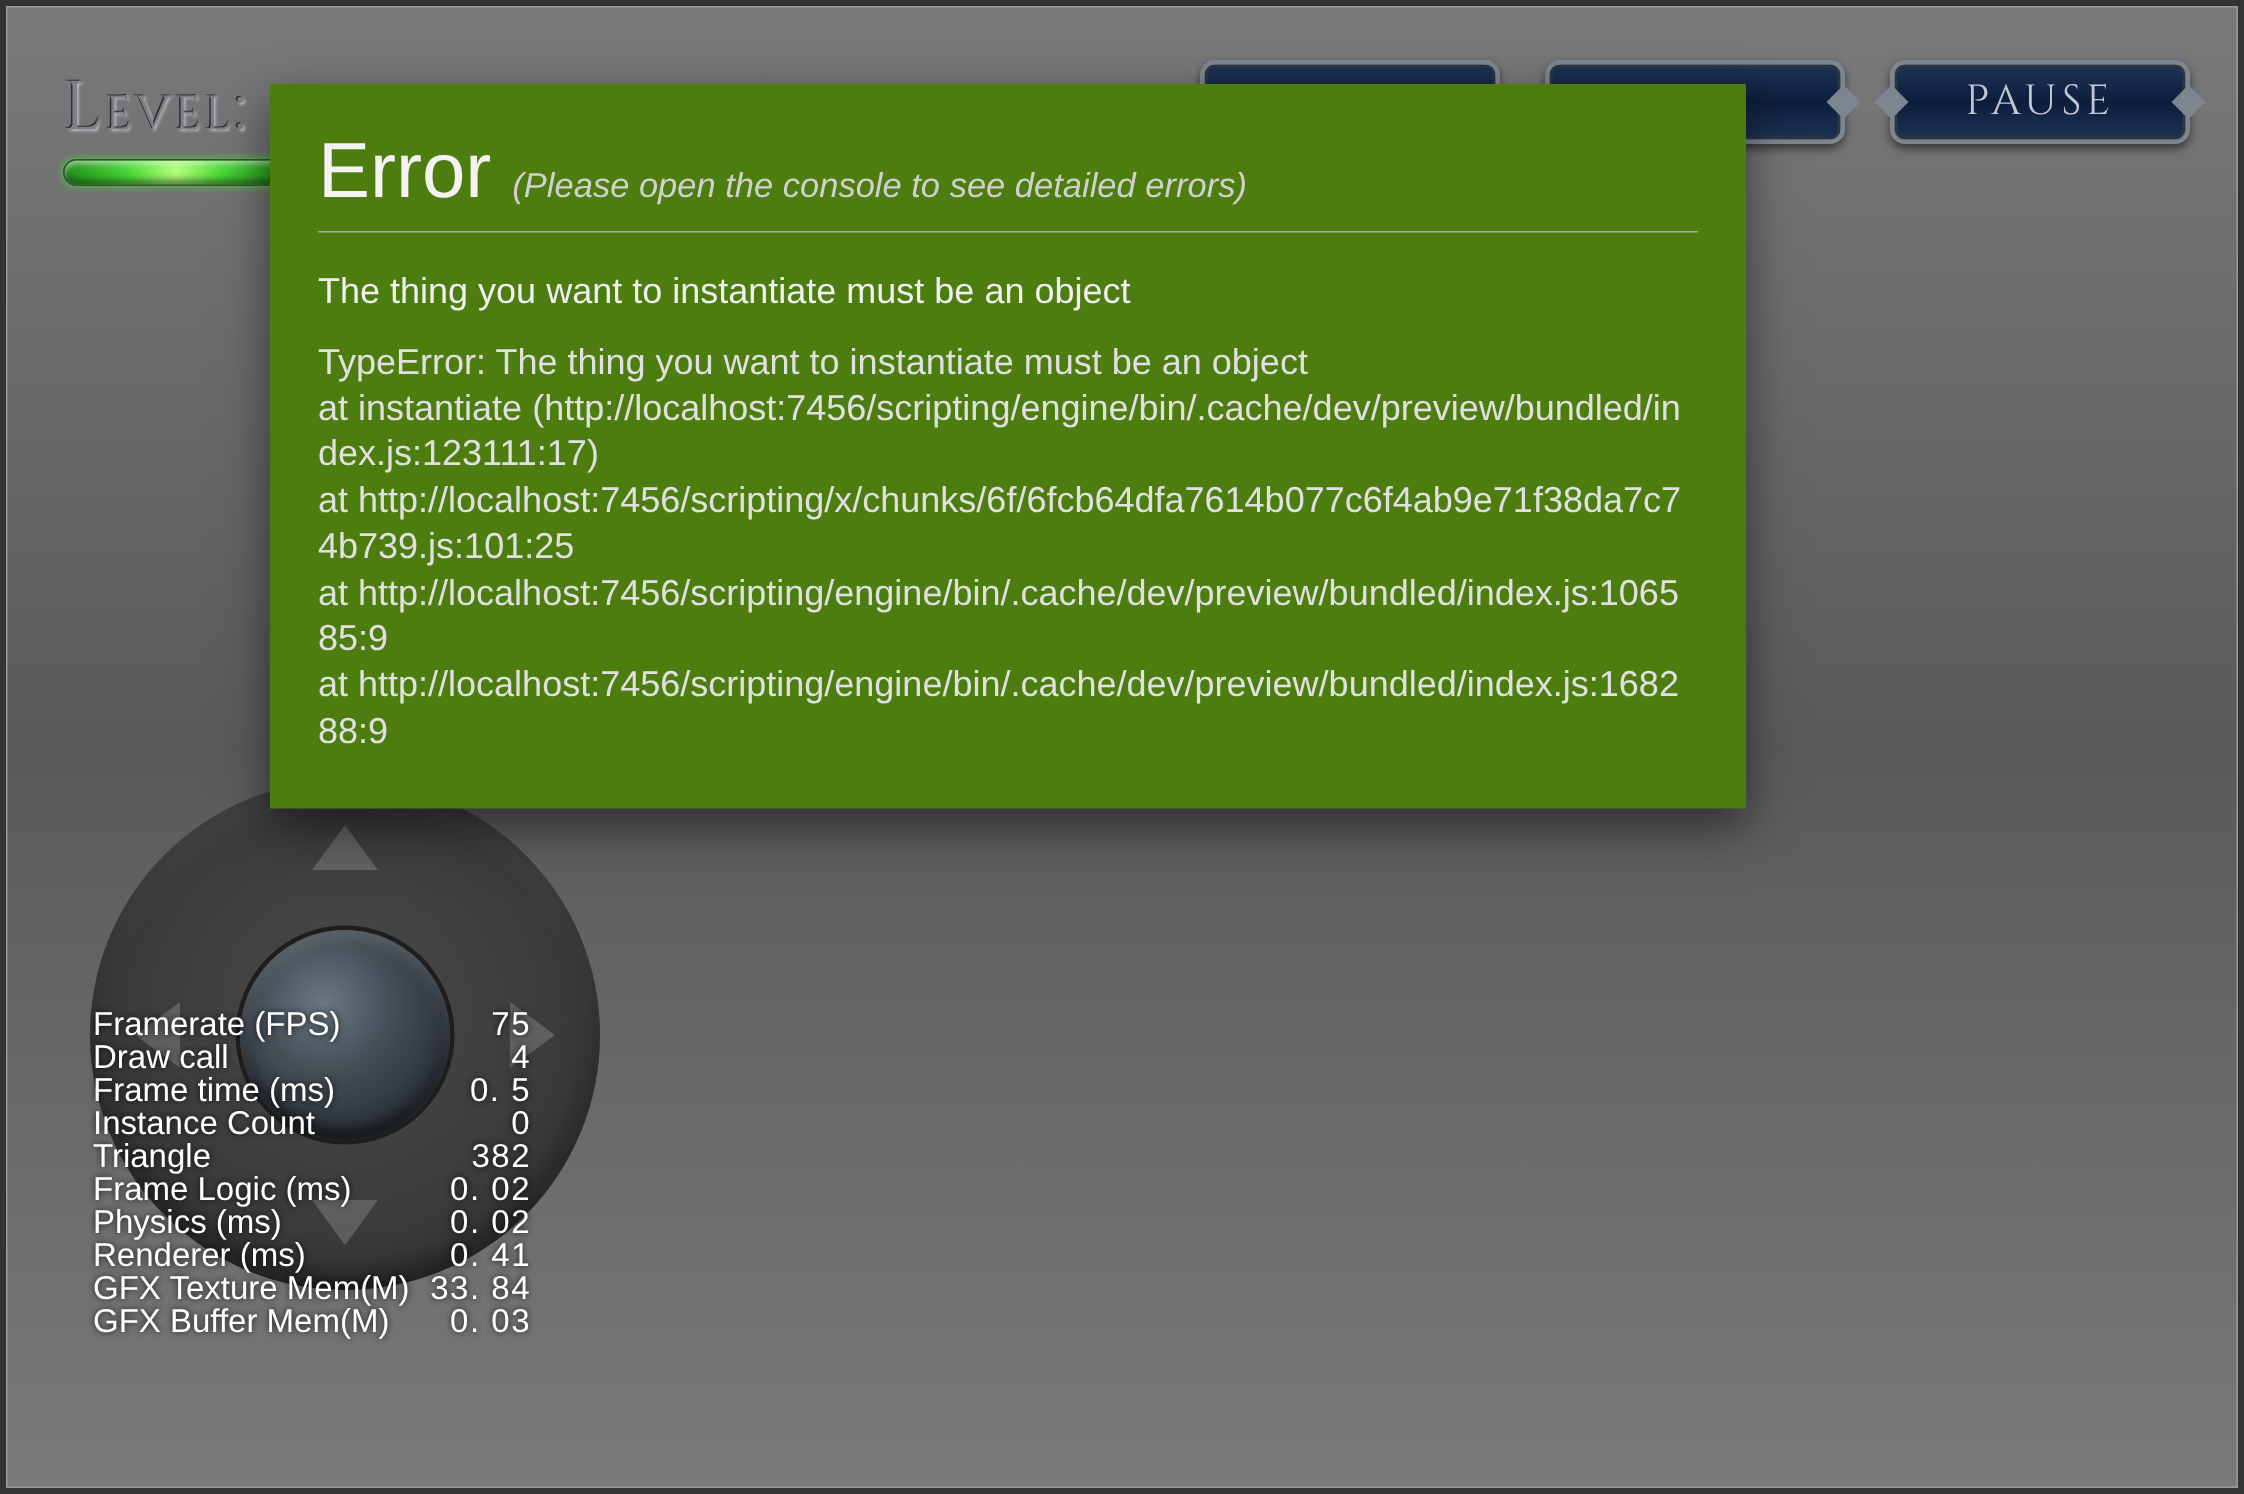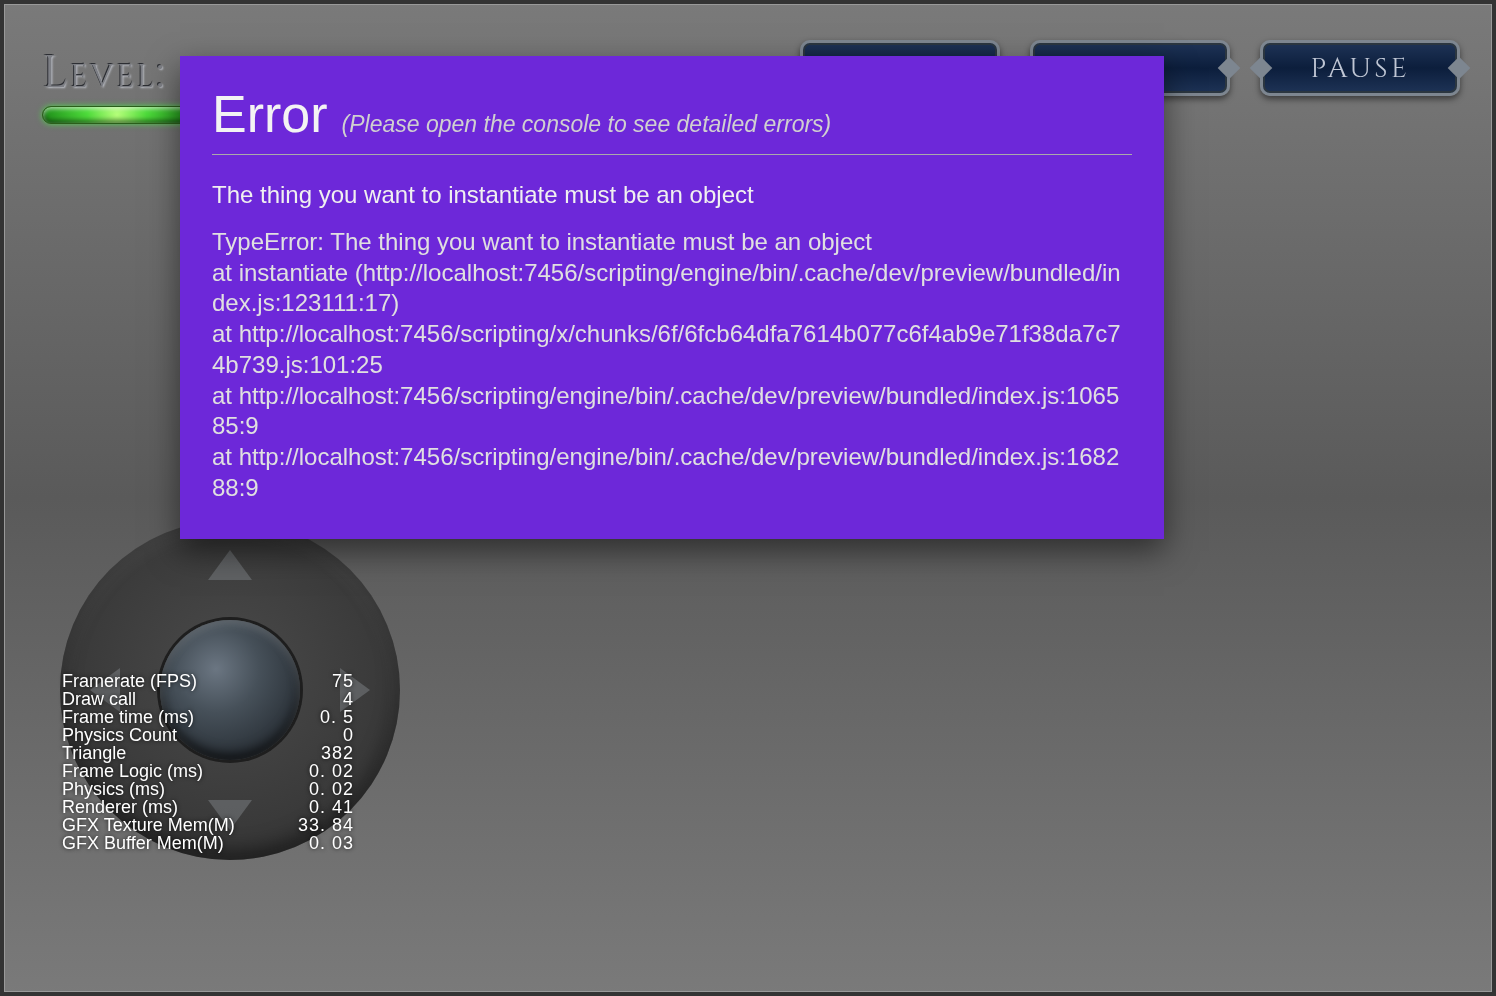--- a/index.html
+++ b/index.html
@@ -110,21 +110,21 @@
 .dpad-arrow.up    { left: 50%; top: 30px; margin-left: -22px; border-width: 0 22px 30px 22px; border-color: transparent transparent #9aa0a6 transparent; }
 .dpad-arrow.down  { left: 50%; bottom: 30px; margin-left: -22px; border-width: 30px 22px 0 22px; border-color: #9aa0a6 transparent transparent transparent; }
 .dpad-arrow.left  { top: 50%; left: 30px; margin-top: -22px; border-width: 22px 30px 22px 0; border-color: transparent #9aa0a6 transparent transparent; }
 .dpad-arrow.right { top: 50%; right: 30px; margin-top: -22px; border-width: 22px 0 22px 30px; border-color: transparent transparent transparent #9aa0a6; }
 
 .error-panel {
   position: absolute;
   left: 180px;
   top: 56px;
   width: 984px;
-  background: #6d28d9;
+  background: #4d7c0f;
   color: #e6e6e6;
   padding: 28px 32px 36px 32px;
   box-shadow: 0 12px 30px rgba(0,0,0,.5);
 }
 .error-header {
   display: flex;
   align-items: baseline;
   gap: 14px;
   border-bottom: 1px solid #aaa;
   padding-bottom: 10px;
@@ -151,21 +151,21 @@
   color: #e0e0e0;
   word-break: break-all;
   white-space: pre-wrap;
 }
 
 .stats-overlay {
   position: absolute;
   left: 62px;
   top: 672px;
   width: 292px;
-  font-size: 18px;
+  font-size: 22px;
   line-height: 1.0;
   color: #fff;
   text-shadow: 0 0 4px rgba(0,0,0,.8);
   text-align: center;
 }
 .stats-row {
   display: flex;
   justify-content: space-between;
   white-space: nowrap;
 }
@@ -211,21 +211,21 @@
     </div>
   <div class="stats-row">
       <span>Draw call</span>
       <span class="stats-val">4</span>
     </div>
   <div class="stats-row">
       <span>Frame time (ms)</span>
       <span class="stats-val">0. 5</span>
     </div>
   <div class="stats-row">
-      <span>Physics Count</span>
+      <span>Instance Count</span>
       <span class="stats-val">0</span>
     </div>
   <div class="stats-row">
       <span>Triangle</span>
       <span class="stats-val">382</span>
     </div>
   <div class="stats-row">
       <span>Frame Logic (ms)</span>
       <span class="stats-val">0. 02</span>
     </div>

